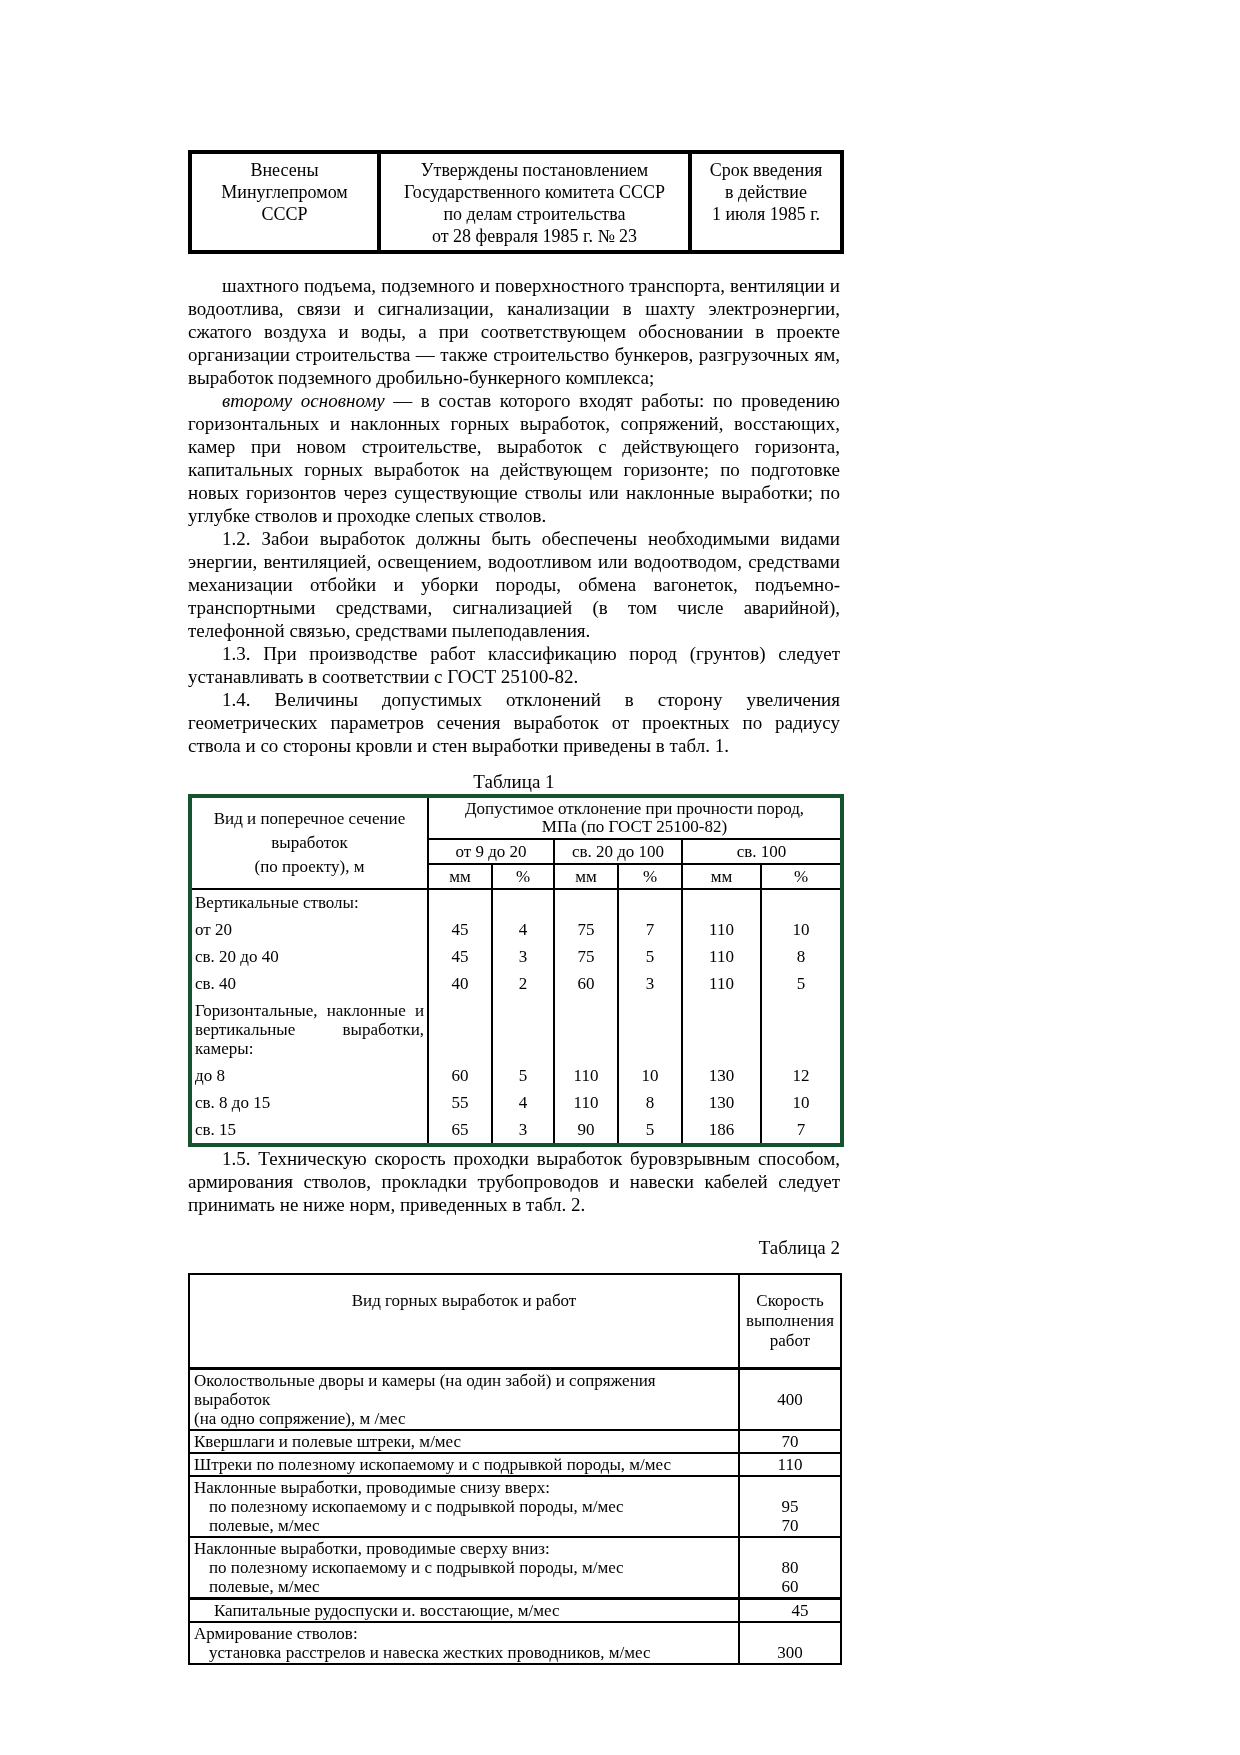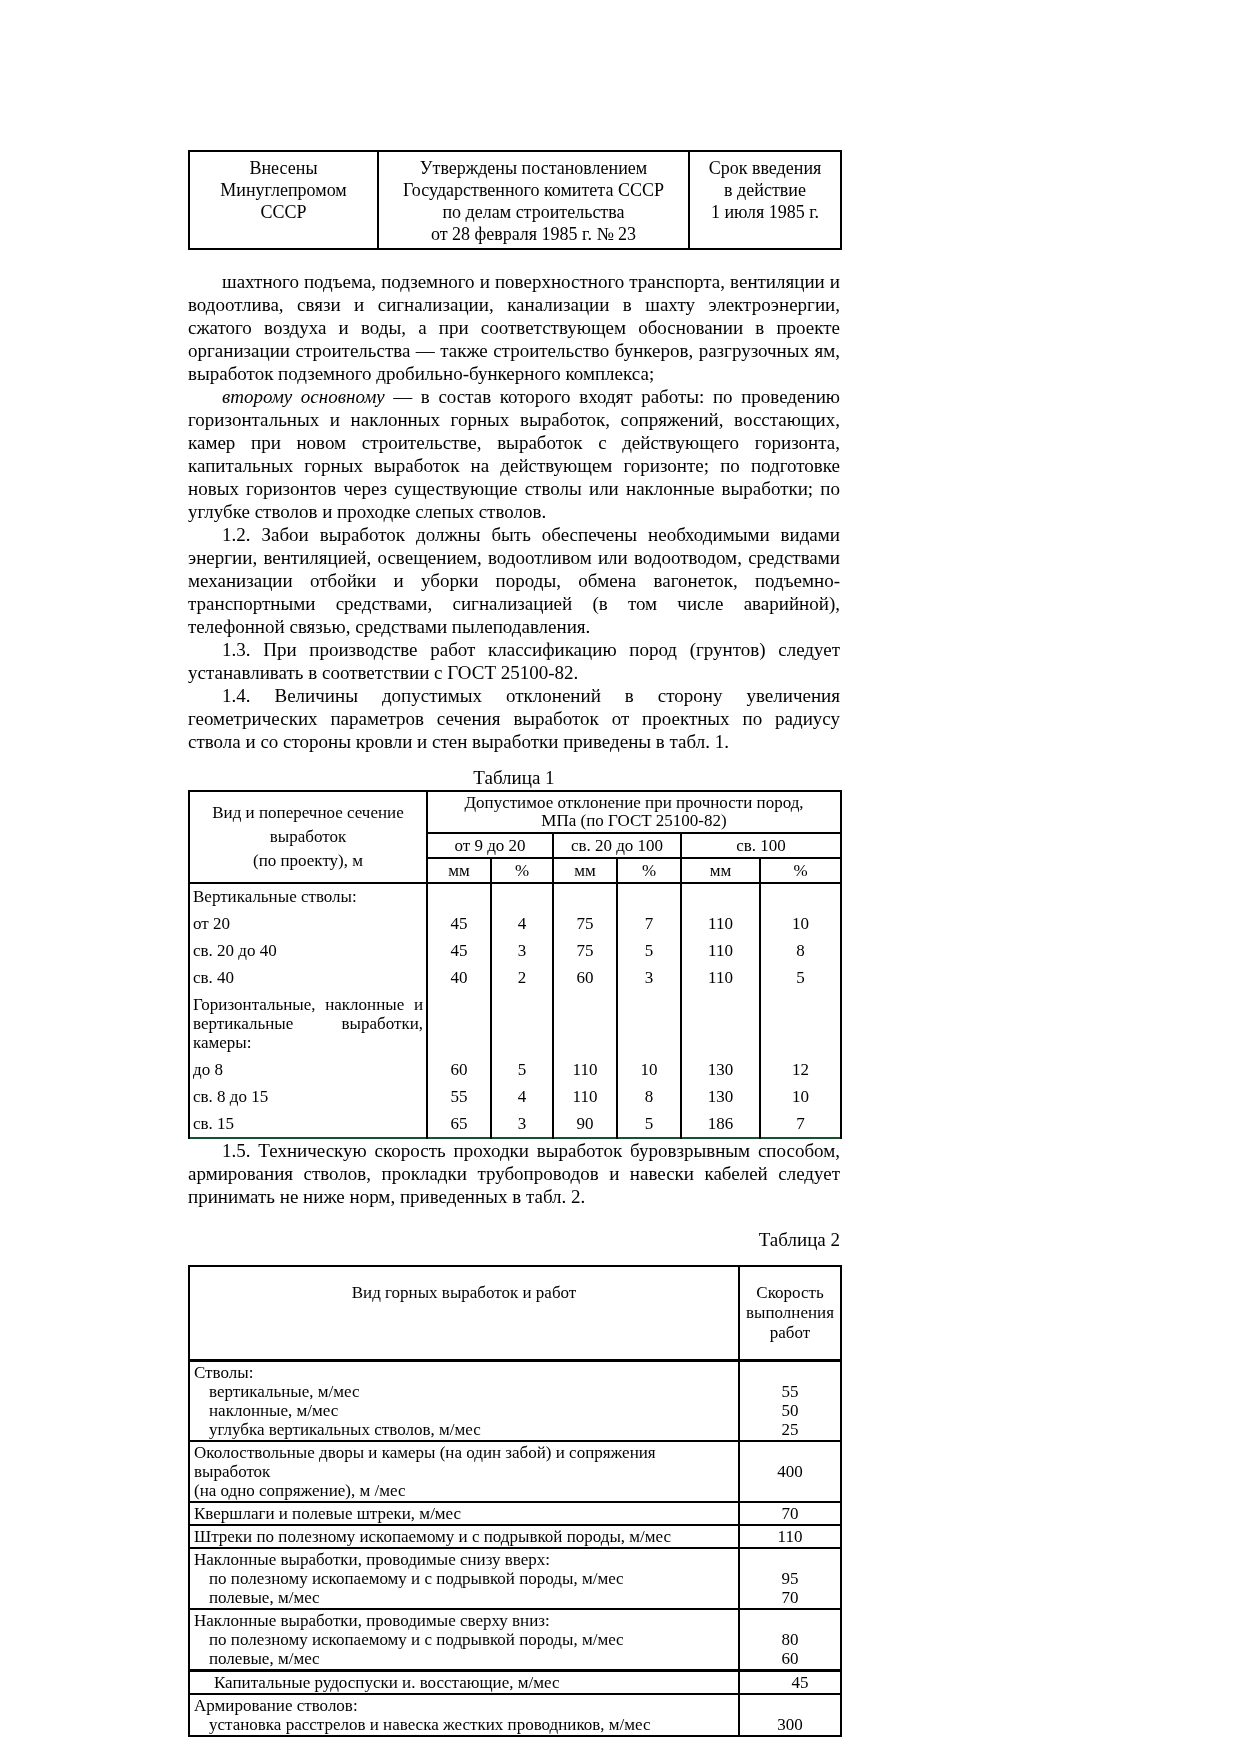--- a/index.html
+++ b/index.html
@@ -9,38 +9,38 @@
     background:#ffffff;
     font-family:"Liberation Serif","DejaVu Serif",serif;
     color:#000;
     overflow:hidden;
   }
   .content{position:absolute;left:188px;top:150px;width:652px;}
 
   
   table.hdrtbl{width:100%;border-collapse:collapse;table-layout:fixed;margin-bottom:20px;}
   table.hdrtbl td{
-    border:2px solid #000000;
+    border:4px solid #000000;
     text-align:center;vertical-align:top;
     font-size:18px;line-height:22px;
     padding:5px 4px 3px 4px;
     white-space:pre-line;
   }
 
   
   p.para{margin:0;font-size:19px;line-height:23px;text-align:justify;text-indent:34px;}
   p.para .it{font-style:italic;}
 
   .cap{font-size:19px;line-height:23px;text-align:right;margin:0;}
   .cap1{margin-top:13px;margin-bottom:1px;text-align:center;}
   .cap2{margin-top:20px;margin-bottom:14px;}
   .p15{margin-top:18px;}
 
   
-  table.t1{width:100%;border-collapse:collapse;table-layout:fixed;font-size:17px;border:2px solid #14532d;}
+  table.t1{width:100%;border-collapse:collapse;table-layout:fixed;font-size:17px;border:4px solid #14532d;}
   table.t1 th{
     border:2px solid #000;font-weight:normal;text-align:center;vertical-align:middle;
     white-space:pre-line;padding:1px 2px;
   }
   th.t1stub{line-height:24px;}
   th.t1grp{line-height:18px;height:38px;}
   th.t1rng{line-height:19px;height:21px;}
   th.t1unit{line-height:19px;height:21px;}
   table.t1 td{
     border-left:2px solid #000;border-right:2px solid #000;
@@ -225,34 +225,20 @@
         <tr>
           <th class="t2c1h">Вид горных выработок и работ</th>
           <th>Скорость
 выполнения
 работ</th>
         </tr>
       </thead>
       <tbody>
         <tr>
           <td>
-            <div class="ln">Стволы:</div>
-            <div class="ln ind">вертикальные, м/мес</div>
-            <div class="ln ind">наклонные, м/мес</div>
-            <div class="ln ind">углубка вертикальных стволов, м/мес</div>
-          </td>
-          <td class="val">
-            <div class="ln"></div>
-            <div class="ln">55</div>
-            <div class="ln">50</div>
-            <div class="ln">25</div>
-          </td>
-        </tr>
-        <tr>
-          <td>
             <div class="ln">Околоствольные дворы и камеры (на один забой) и сопряжения выработок</div>
             <div class="ln">(на одно сопряжение), м /мес</div>
           </td>
           <td class="val">
             <div class="ln"></div>
             <div class="ln">400</div>
           </td>
         </tr>
         <tr>
           <td>

